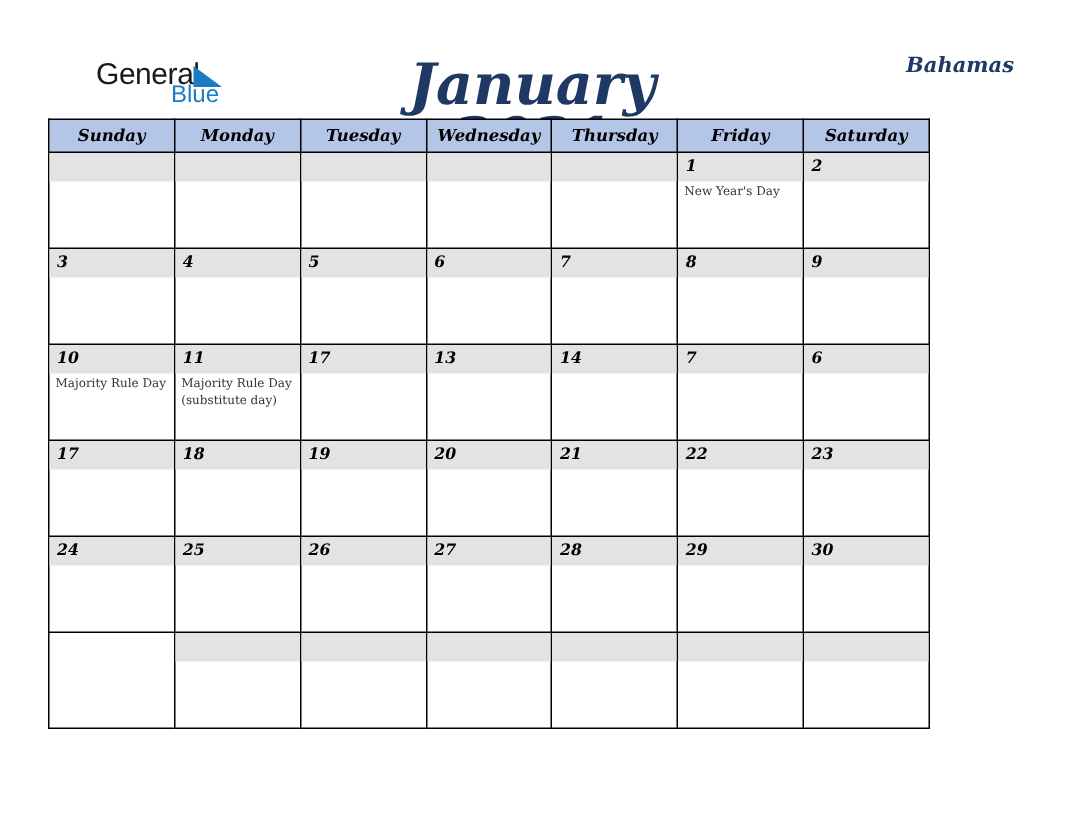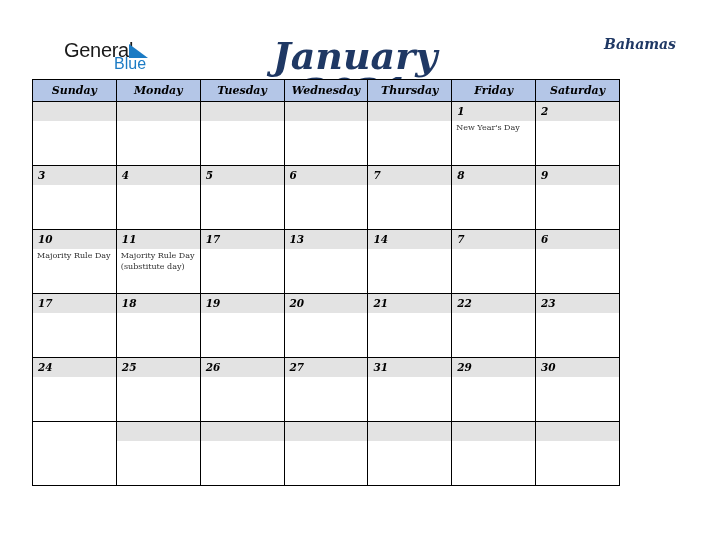--- a/index.html
+++ b/index.html
@@ -239,21 +239,21 @@
           </div>
         </td>
         <td>
           <div class="cell">
             <div class="daybar">27</div>
             <div class="note"></div>
           </div>
         </td>
         <td>
           <div class="cell">
-            <div class="daybar">31</div>
+            <div class="daybar">28</div>
             <div class="note"></div>
           </div>
         </td>
         <td>
           <div class="cell">
             <div class="daybar">29</div>
             <div class="note"></div>
           </div>
         </td>
         <td>

